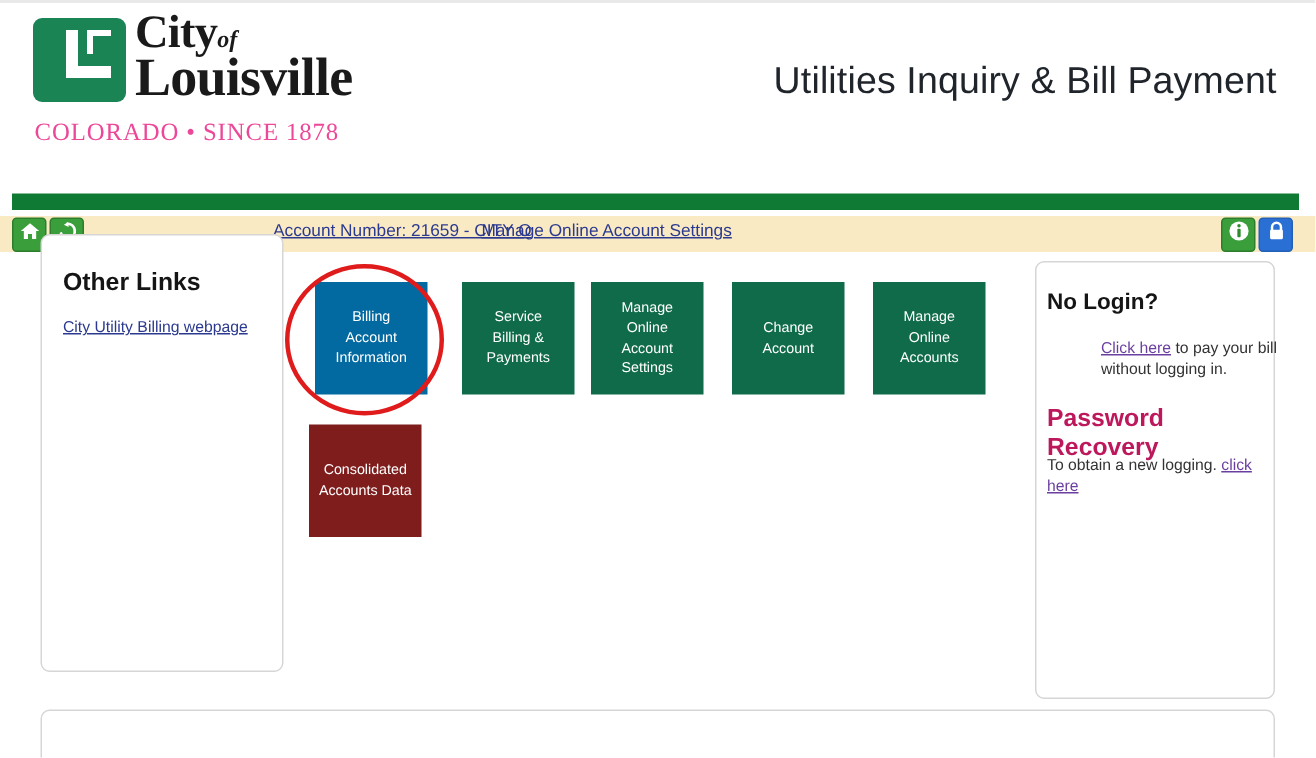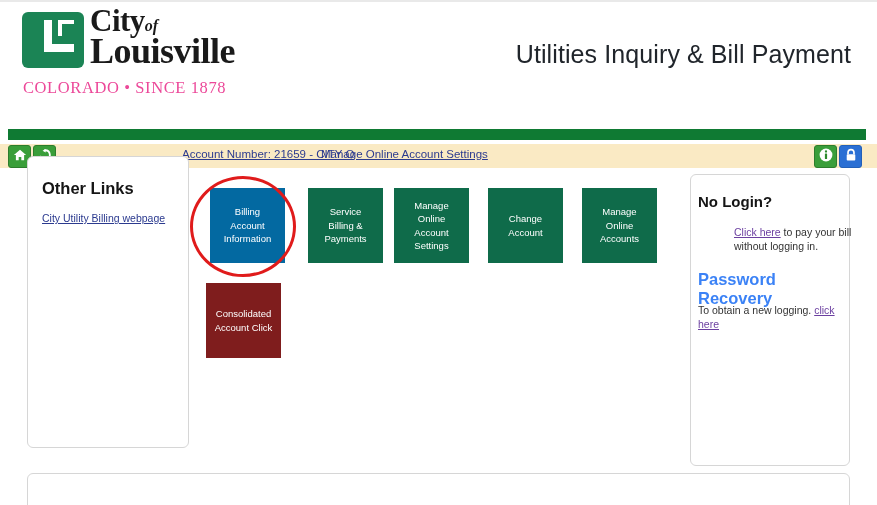--- a/index.html
+++ b/index.html
@@ -165,21 +165,21 @@
     font-size: 10.5px;
     line-height: 1.35;
     color: #333333;
     margin-left: 36px;
   }
   #password-recovery-title {
     position: absolute;
     left: 7px; top: 95px;
     font-size: 16.5px;
     font-weight: bold;
-    color: #3b82f6;
+    color: #be185d;
   }
   #password-recovery-text {
     position: absolute;
     left: 7px; top: 128px;
     width: 147px;
     font-size: 10.5px;
     line-height: 1.35;
     color: #333333;
   }
   .inline-link {
@@ -340,21 +340,21 @@
     <div class="tile" style="left: 376px; top: 0px; background: rgb(15, 107, 74);">
       <div>
         <span>Manage</span>
         <span>Online</span>
         <span>Accounts</span>
       </div>
     </div>
     <div class="tile" style="left: 0px; top: 95px; background: #7f1d1d;">
       <div>
         <span>Consolidated</span>
-        <span>Account Click</span>
+        <span>Accounts Data</span>
       </div>
     </div>
   </div>
 
 <div class="panel" id="no-login-panel">
   <div id="no-login-title">No Login?</div>
   <div id="no-login-text">
     <span class="inline-link">Click here</span><span> to pay your bill without logging in.</span>
   </div>
   <div id="password-recovery-title">Password Recovery</div>

